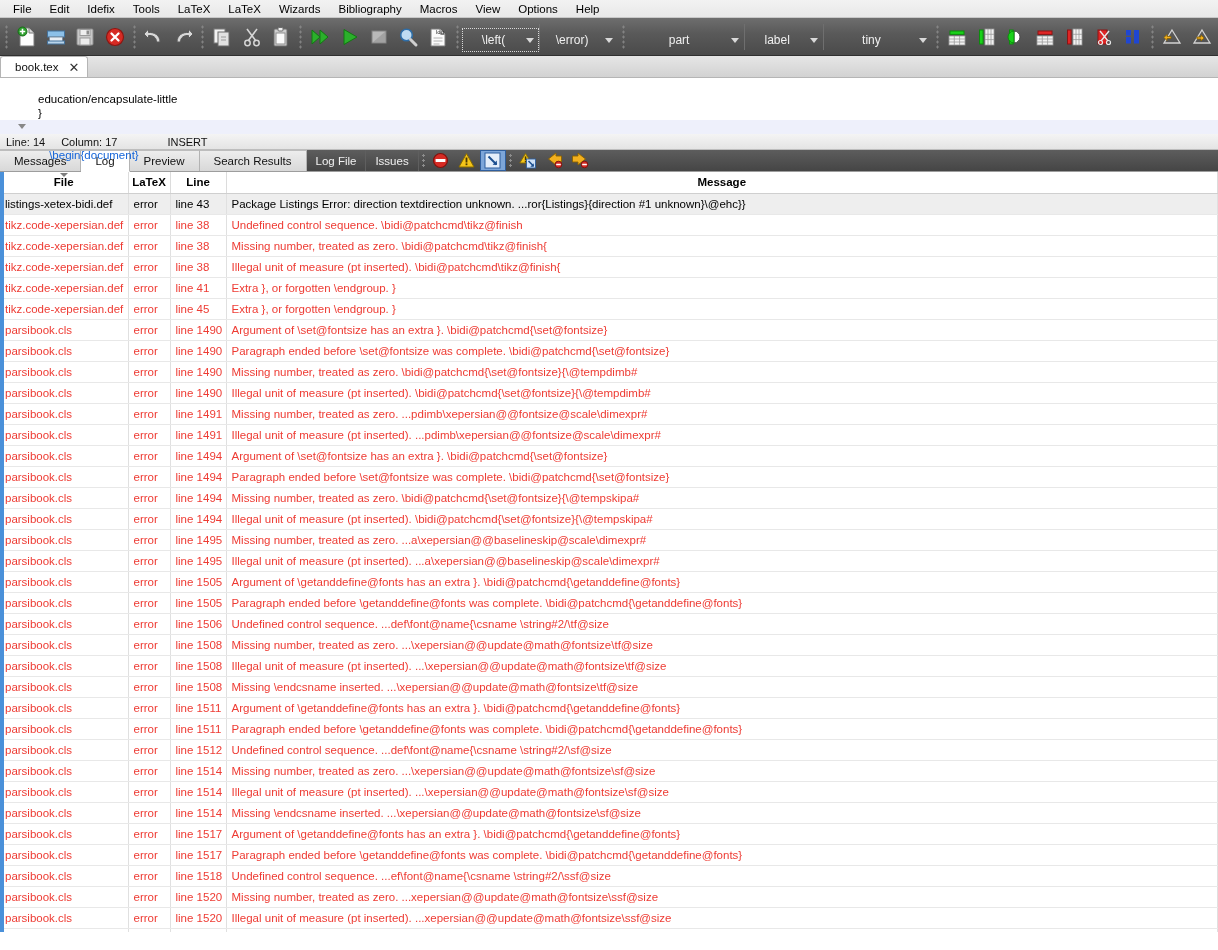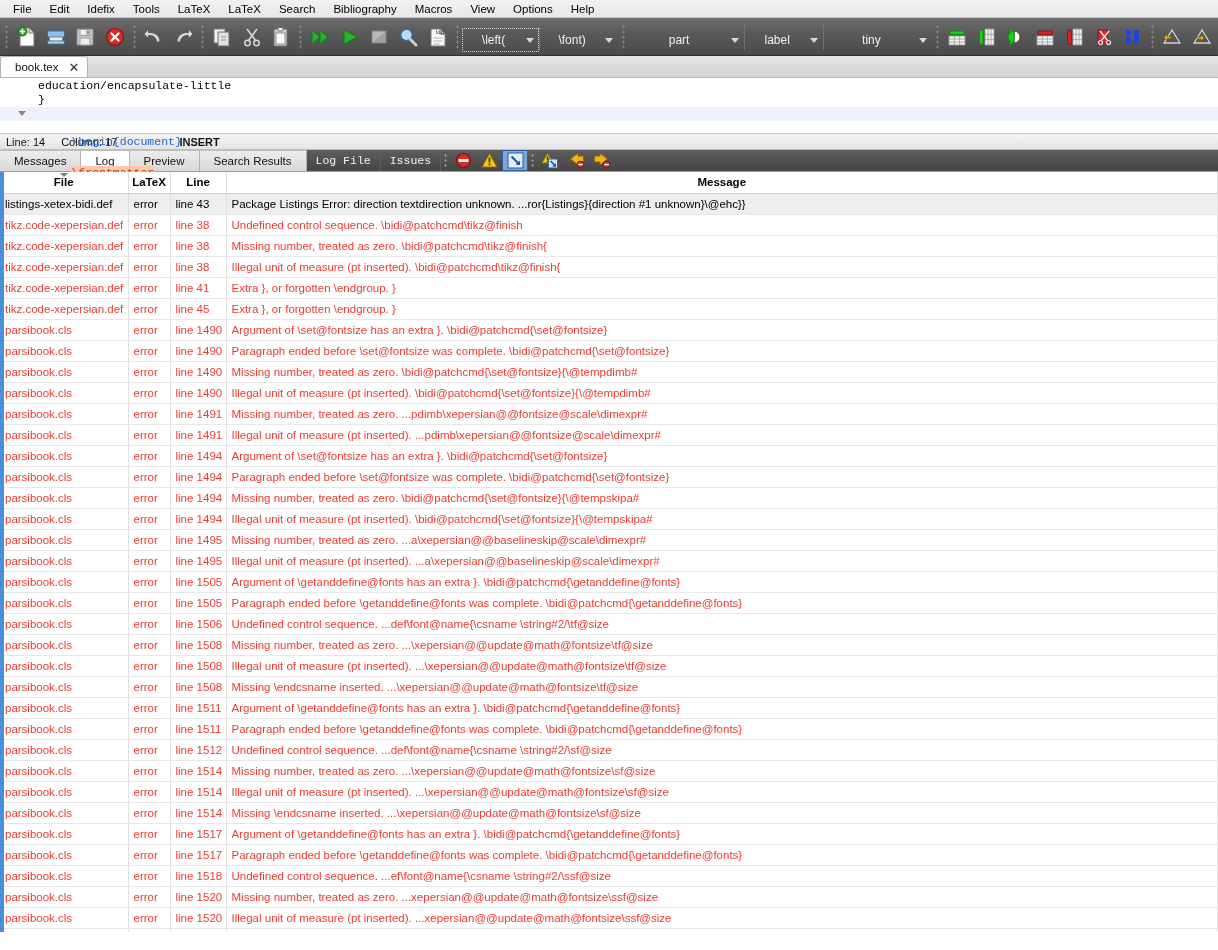--- a/index.html
+++ b/index.html
@@ -114,24 +114,24 @@
   }
   .tab-close {
     font-size: 13px;
     color: #333;
     line-height: 1;
     cursor: default;
   }
   #codearea {
     height: 55px;
     background: #ffffff;
-    font-family: Liberation Mono, monospace;
+    font-family: Liberation Sans, sans-serif;
     font-size: 11.5px;
     position: relative;
-    padding-top: 1px;
+    padding-top: 14px;
   }
   .code-line {
     height: 14px;
     line-height: 14px;
     padding-left: 38px;
     white-space: pre;
     position: relative;
   }
   .code-line.current { background: #eef0fb; }
   .fold-marker {
@@ -151,21 +151,21 @@
     height: 16px;
     background: linear-gradient(to bottom,#f4f4f4,#e4e4e4);
     border-top: 1px solid #c9c9c9;
     font-size: 11px;
     color: #111;
     display: flex;
     align-items: center;
     padding-left: 6px;
   }
   #editor-status .seg { margin-right: 16px; white-space: pre; }
-  #editor-status .seg.insert { margin-left: 46px; font-weight: bold; }
+  #editor-status .seg.insert { margin-left: 34px; }
 
   
   #paneltabs {
     height: 22px;
     background: linear-gradient(to bottom,#e9e9e9,#d4d4d4);
     display: flex;
     align-items: stretch;
     border-bottom: 1px solid #9d9d9d;
   }
   .ptab {
@@ -182,21 +182,20 @@
     background: #ffffff;
     border-bottom: 1px solid #ffffff;
     margin-bottom: -1px;
     font-weight: normal;
   }
   #paneltabs .dark-zone {
     flex: 1;
     display: flex;
     align-items: stretch;
     background: linear-gradient(to bottom,#5d5d5d,#454545);
-    font-family: Liberation Mono, monospace;
   }
   .dtab {
     display: flex; align-items: center;
     padding: 0 9px;
     font-size: 11.5px;
     color: #f1f1f1;
     cursor: default;
     border-right: 1px solid #5f5f5f;
   }
   .dsep {
@@ -286,21 +285,21 @@
 </head>
 <body>
 
 <div id="menubar">
   <div class="menu-item">File</div>
   <div class="menu-item">Edit</div>
   <div class="menu-item">Idefix</div>
   <div class="menu-item">Tools</div>
   <div class="menu-item">LaTeX</div>
   <div class="menu-item">LaTeX</div>
-  <div class="menu-item">Search</div>
+  <div class="menu-item">Wizards</div>
   <div class="menu-item">Bibliography</div>
   <div class="menu-item">Macros</div>
   <div class="menu-item">View</div>
   <div class="menu-item">Options</div>
   <div class="menu-item">Help</div>
 </div>
 
 <div id="toolbar">
 
   <div class="tb-sep"></div>
@@ -417,21 +416,21 @@
   </div>
 
   <div class="tb-sep"></div>
 
   <div class="tb-combo focused" style="width:78px;">
     <span class="lbl">\left(</span>
     <span class="arw"></span>
   </div>
   <div class="tb-combo-divider"></div>
   <div class="tb-combo" style="width:80px;">
-    <span class="lbl">\font)</span>
+    <span class="lbl">\error)</span>
     <span class="arw"></span>
   </div>
 
   <div class="tb-sep"></div>
 
   <div class="tb-combo" style="width:118px;">
     <span class="lbl">part</span>
     <span class="arw"></span>
   </div>
   <div class="tb-combo-divider"></div>

